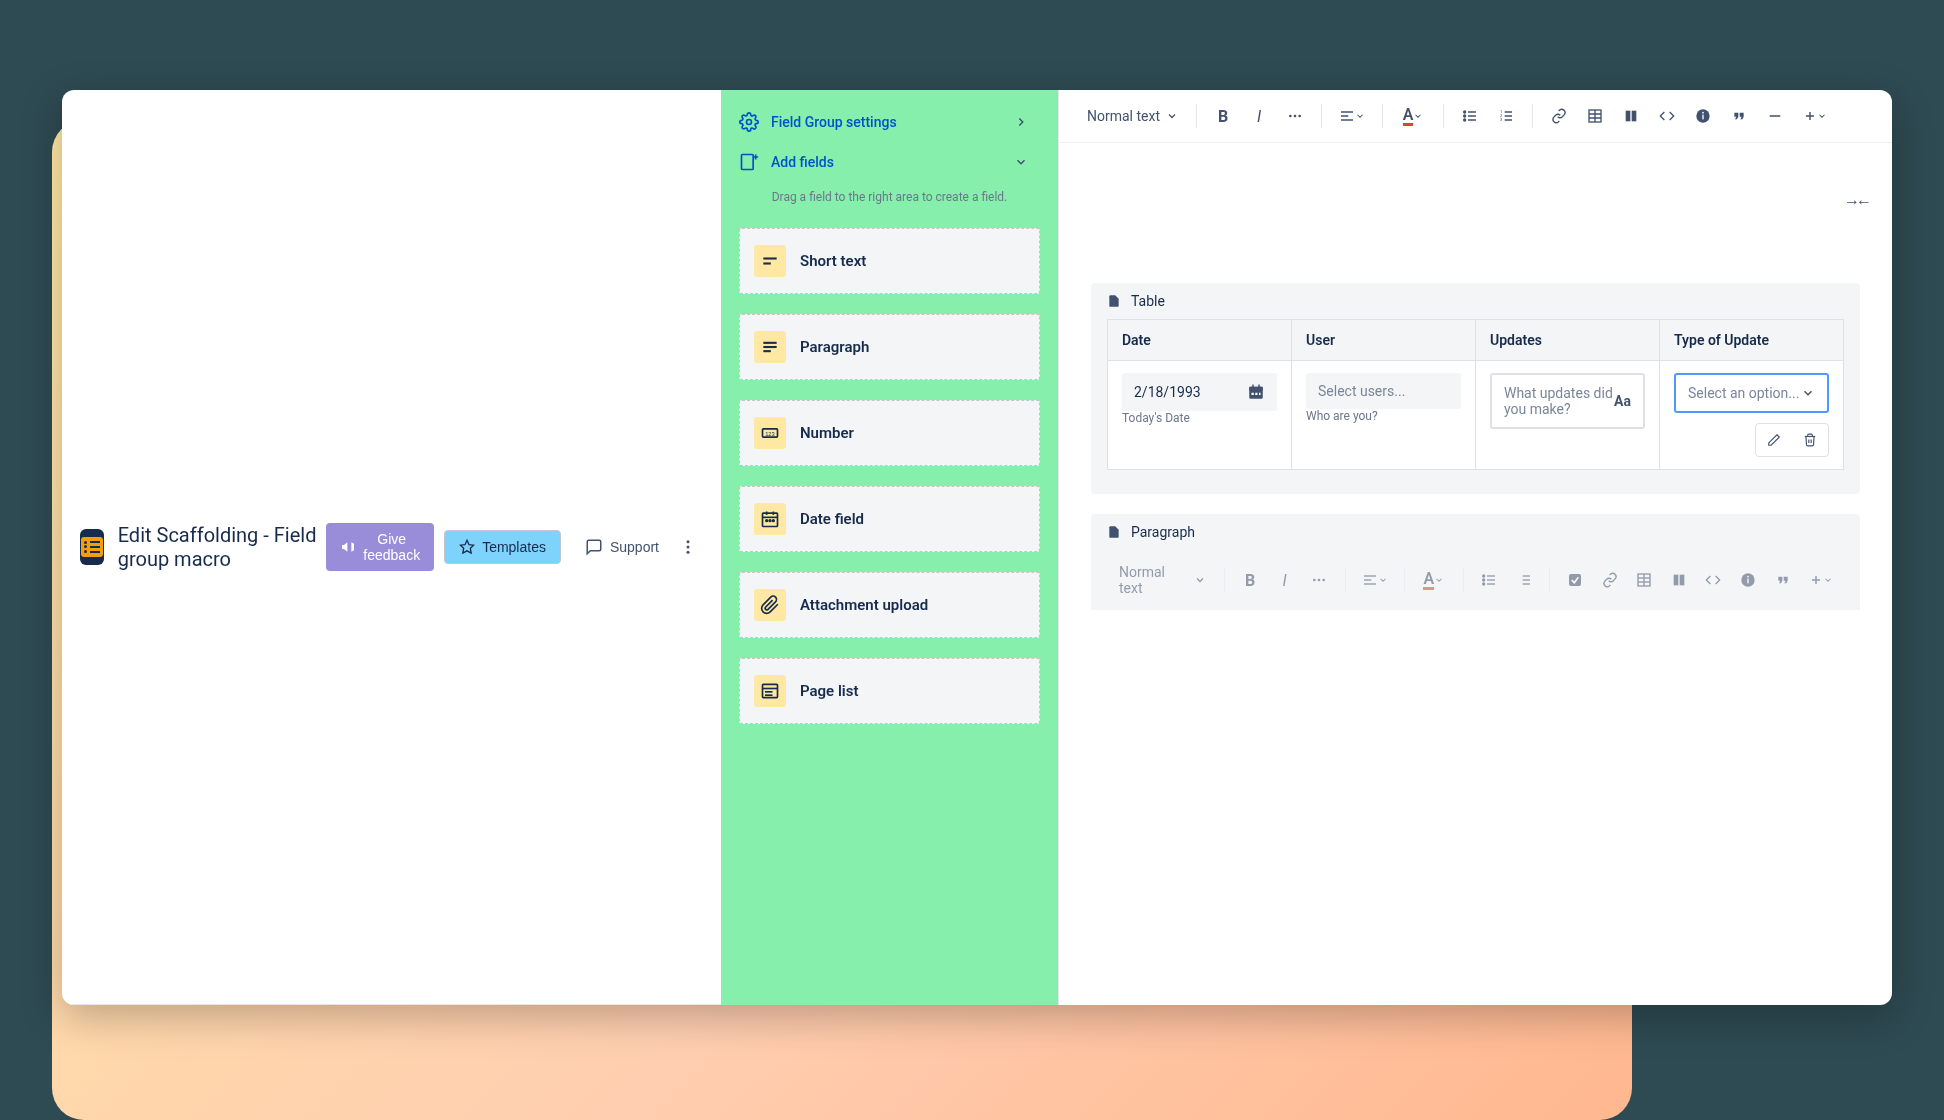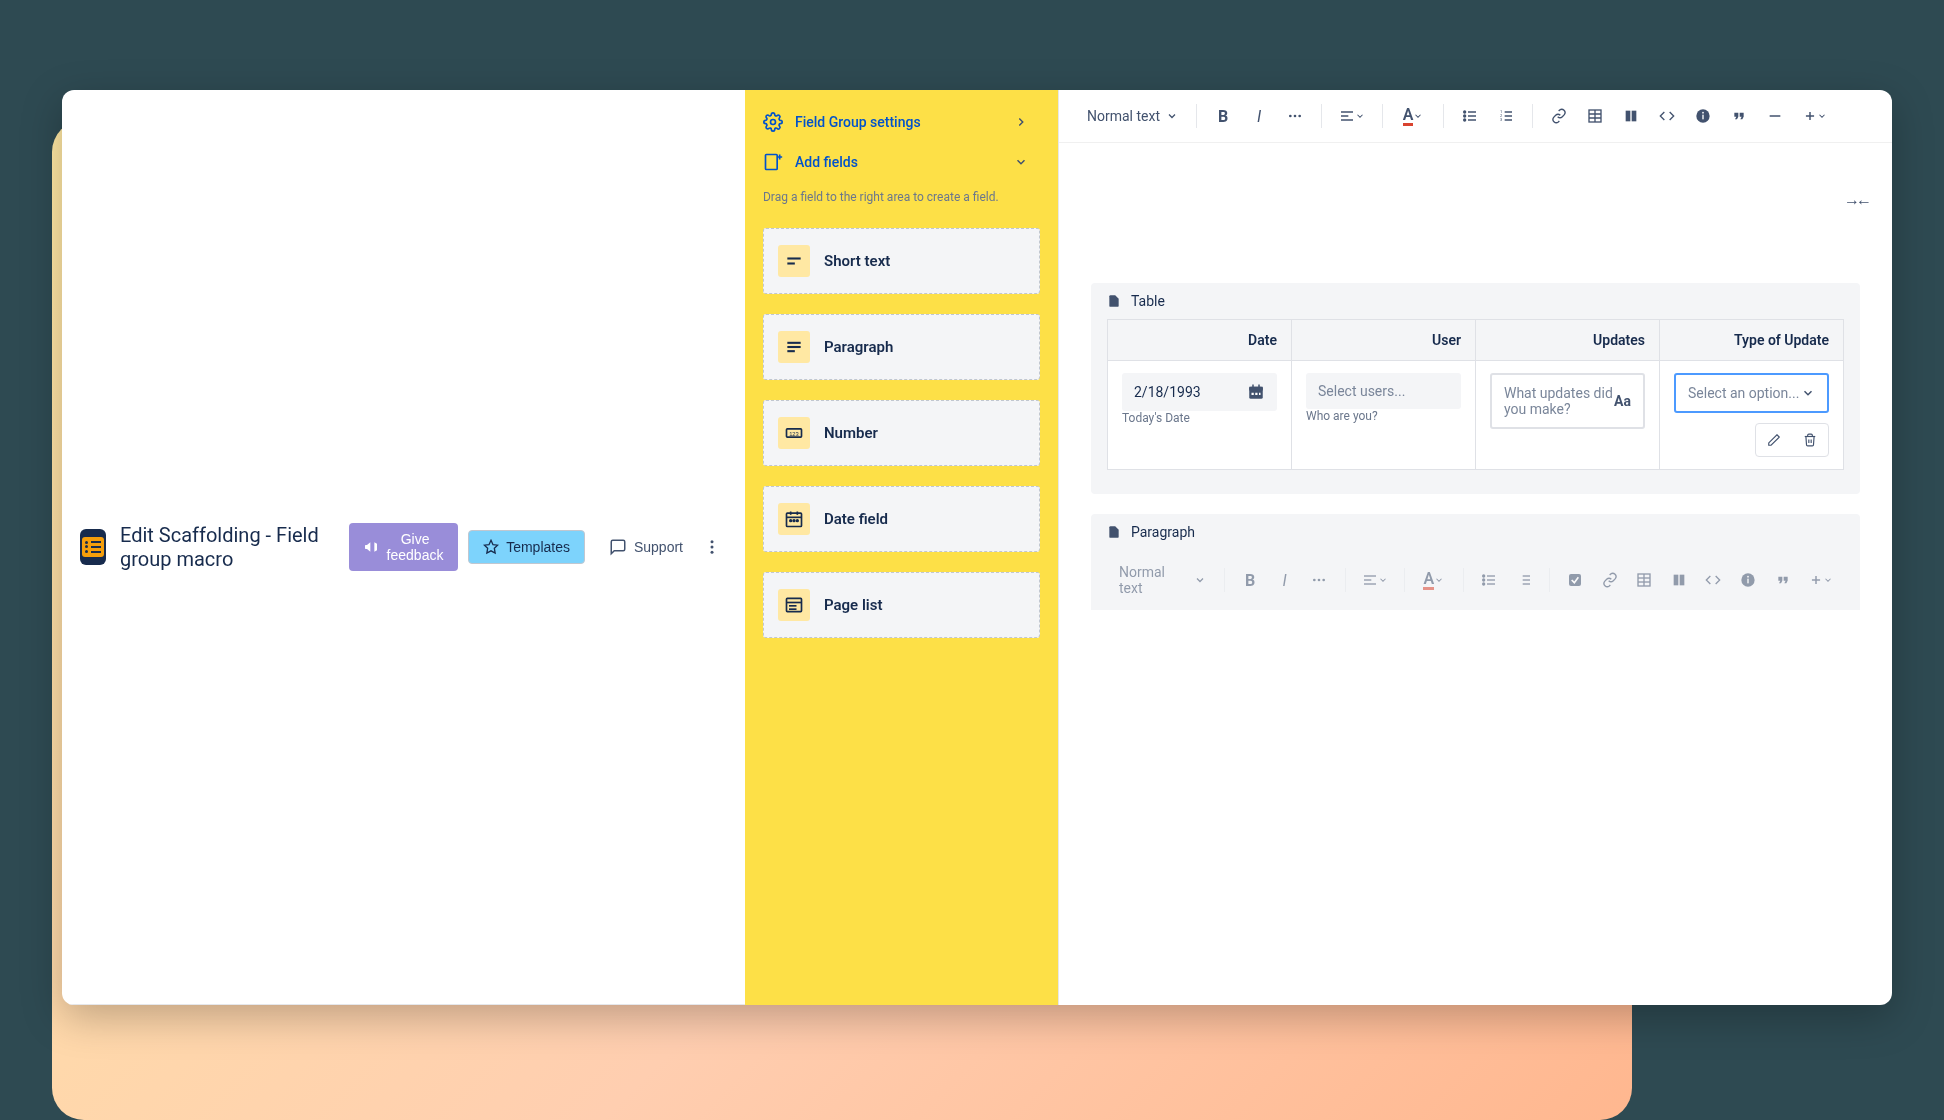--- a/index.html
+++ b/index.html
@@ -86,25 +86,26 @@
   border: none;
   background: transparent;
   justify-content: center;
 }
 .btn-feedback { background: #998dd9; color: #fff; margin-right: 10px; }
 .btn-outline { border: 1px solid #c1c7d0; color: #172b4d; background:#7dd3fc; margin-right: 10px; }
 .btn-support { color: #42526e; }
 .btn-more { color: #42526e; padding: 8px 6px; }
 .app-body { display: flex; flex: 1; min-height: 0; }
 .sidebar {
-  width: 314px;
+  width: 338px;
   border-right: 1px solid #e5e7eb;
-  background: #fde047;
+  background: #86efac;
   overflow-y: auto;
   padding: 12px 0;
+  text-align: center;
 }
 .sidebar-row {
   display: flex;
   align-items: center;
   padding: 10px 18px;
   color: #0052cc;
   font-size: 14px;
   font-weight: 500;
   cursor: pointer;
 }
@@ -182,21 +183,21 @@
   align-items: center;
   gap: 10px;
   padding: 10px 16px;
   font-size: 14px;
   color: #172b4d;
   font-weight: 400;
 }
 .block-body { padding: 0 16px 24px 16px; }
 .tbl { width: 100%; border-collapse: collapse; background: #fff; }
 .tbl th {
-  text-align: right;
+  text-align: left;
   font-size: 14px;
   font-weight: 600;
   color: #172b4d;
   background: #f4f5f7;
   border: 1px solid #dfe1e6;
   padding: 12px 14px;
 }
 .tbl td {
   border: 1px solid #dfe1e6;
   padding: 12px 14px;
@@ -375,20 +376,28 @@
                 <line x1="8" y1="3" x2="8" y2="7"></line>
                 <line x1="16" y1="3" x2="16" y2="7"></line>
                 <circle cx="8" cy="14" r="1" fill="#172b4d"></circle>
                 <circle cx="12" cy="14" r="1" fill="#172b4d"></circle>
                 <circle cx="16" cy="14" r="1" fill="#172b4d"></circle>
               </svg>
           </div>
           <div class="field-label">Date field</div>
         </div>
 
+        <div class="field-card">
+          <div class="field-icon">
+            <svg width="20" height="20" viewBox="0 0 24 24" fill="none" stroke="#172b4d" stroke-width="2">
+                <path d="M21.4 11.1l-9.2 9.2a6 6 0 01-8.5-8.5l9.2-9.2a4 4 0 015.7 5.7l-9.2 9.2a2 2 0 01-2.8-2.8l8.5-8.5"></path>
+              </svg>
+          </div>
+          <div class="field-label">Attachment upload</div>
+        </div>
 
 
         <div class="field-card">
           <div class="field-icon">
             <svg width="20" height="20" viewBox="0 0 24 24" fill="none" stroke="#172b4d" stroke-width="2">
                 <rect x="3" y="4" width="18" height="16" rx="1"></rect>
                 <line x1="3" y1="9" x2="21" y2="9"></line>
                 <line x1="6" y1="13" x2="15" y2="13"></line>
                 <line x1="6" y1="17" x2="15" y2="17"></line>
               </svg>

